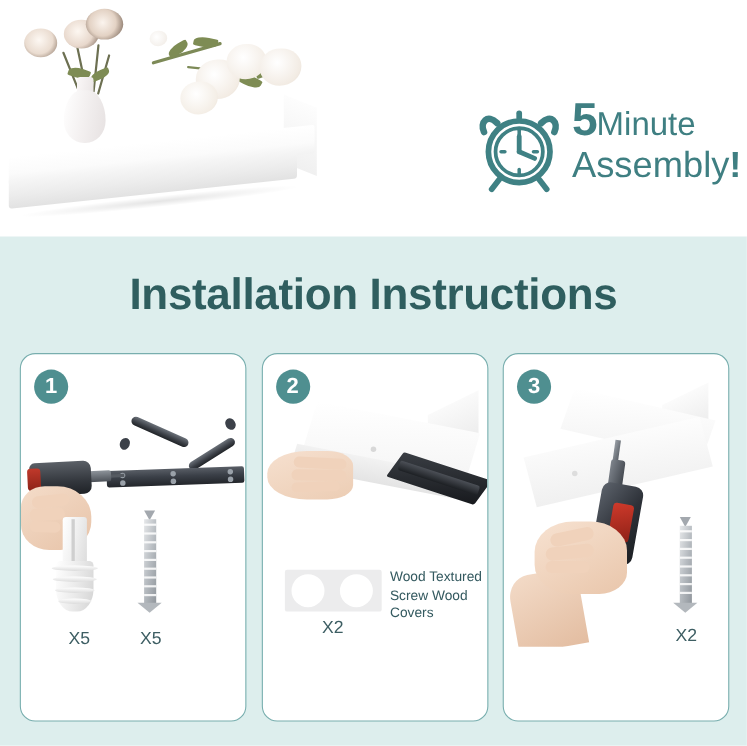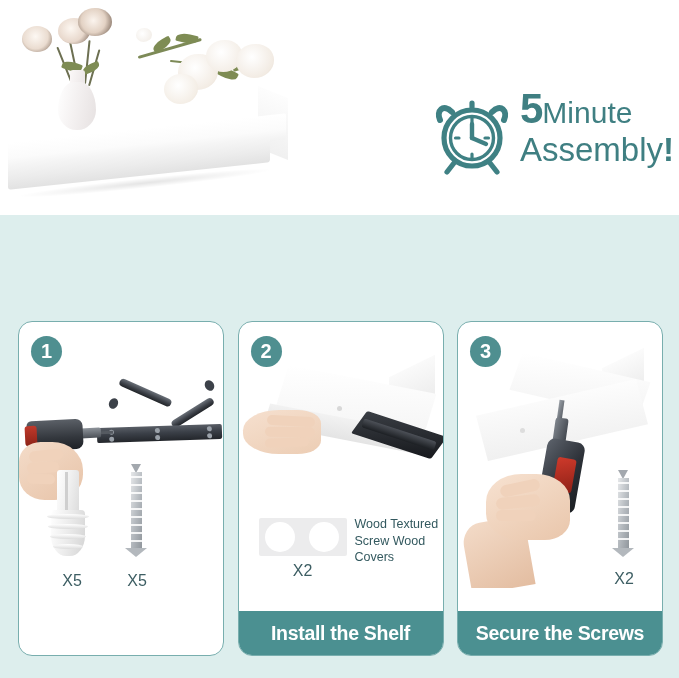--- a/index.html
+++ b/index.html
@@ -332,20 +332,21 @@
       </div>
       <div class="atext-row2">
         <span>Assembly</span><span class="bang">!</span>
       </div>
     </div>
   </div>
 </div>
 
 <div class="instr">
 
+  <div class="instr-title">Installation Instructions</div>
 
   <div class="cards">
 
     <div class="card">
       <div class="badge">1</div>
 
       <div class="card-art">
 
         <div>
           <div class="rod" style="left:96px;top:78px;width:56px;transform:rotate(24deg);"></div>
@@ -434,21 +435,20 @@
         <div class="cover-dot" style="left:6px;"></div>
         <div class="cover-dot" style="left:50px;"></div>
       </div>
       <div class="covers-label">
         <div>Wood Textured</div>
         <div>Screw Wood</div>
         <div>Covers</div>
       </div>
       <div class="qty" style="position:absolute;left:20px;top:240px;width:88px;">X2</div>
 
-      <div class="card-foot">Install the Shelf</div>
     </div>
 
     <div class="card">
       <div class="badge">3</div>
 
       <div class="card-art">
         <div class="shelf3-side"></div>
         <div class="shelf3-top"></div>
         <div class="shelf3-under"></div>
         <div style="position:absolute;left:62px;top:106px;width:5px;height:5px;border-radius:50%;background:#dddddd;"></div>
@@ -479,17 +479,16 @@
           <div class="thread-line" style="left:0;top:28px;width:11px;"></div>
           <div class="thread-line" style="left:0;top:36px;width:11px;"></div>
           <div class="thread-line" style="left:0;top:44px;width:11px;"></div>
           <div class="thread-line" style="left:0;top:52px;width:11px;"></div>
           <div class="thread-line" style="left:0;top:60px;width:11px;"></div>
         </div>
         <div class="screw-head" style="left:14px;top:78px;border-top-color:#b3b8bd;"></div>
       </div>
       <div class="qty" style="position:absolute;left:140px;top:248px;width:52px;">X2</div>
 
-      <div class="card-foot">Secure the Screws</div>
     </div>
 
   </div>
 </div>
 
 </body></html>

